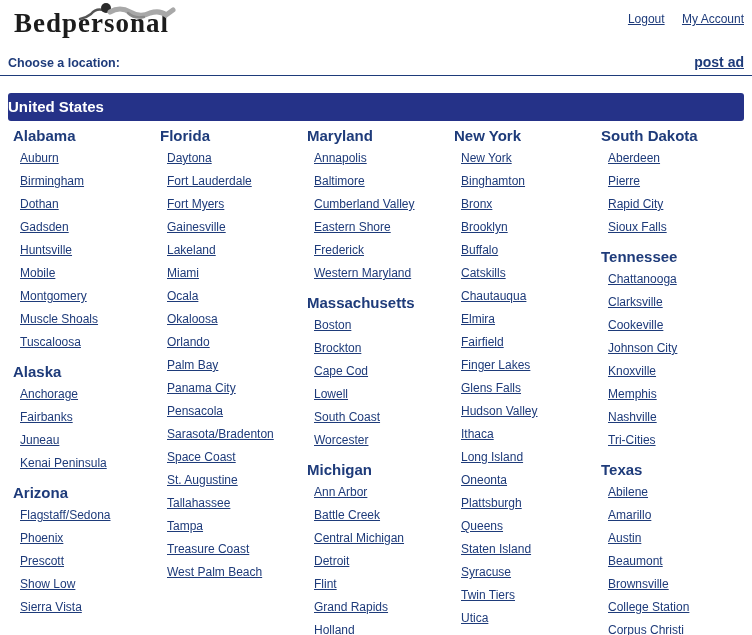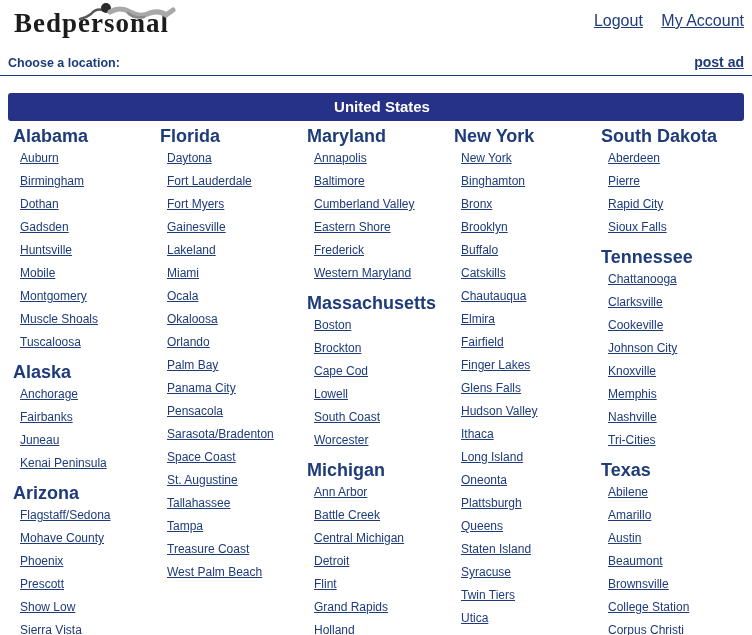--- a/index.html
+++ b/index.html
@@ -16,44 +16,44 @@
   a{color:var(--accent-navy);}
 
   
   .top-header{position:relative;height:46px;padding:6px 8px 0 8px;}
   .logo{
     position:absolute;left:14px;top:10px;display:inline-block;cursor:pointer;
     font-family:"Liberation Serif", serif;font-size:27px;font-weight:bold;
     color:var(--logo-ink);letter-spacing:1px;line-height:26px;text-decoration:none;
   }
   .logo-figure{position:absolute;left:62px;top:-11px;pointer-events:none;}
-  .top-nav{position:absolute;right:8px;top:12px;font-size:16px;}
+  .top-nav{position:absolute;right:8px;top:12px;font-size:12px;}
   .top-nav a{text-decoration:underline;margin-left:14px;}
 
   
   .toolbar{
     display:flex;justify-content:space-between;align-items:flex-end;
     padding:8px 8px 5px 8px;border-bottom:1px solid var(--accent-navy);
   }
   .choose-label{color:var(--accent-navy);font-weight:bold;font-size:12.5px;}
   .post-ad{color:var(--accent-navy);font-weight:bold;font-size:14px;text-decoration:underline;}
 
   
   .banner{
     margin:17px 8px 0 8px;height:28px;line-height:28px;
     background:var(--banner-bg);color:#ffffff;font-weight:bold;font-size:15px;
-    padding-left:12px;border-radius:3px;text-align:center;
+    border-radius:3px;
   }
 
   
   .states-grid{display:flex;padding-left:13px;margin-top:5px;}
   .col{width:147px;flex:0 0 147px;}
   .state-section{margin-bottom:9px;}
   .state-header{
-    color:var(--accent-navy);font-weight:bold;font-size:18px;line-height:20px;
+    color:var(--accent-navy);font-weight:bold;font-size:15px;line-height:20px;
   }
   .city-row{line-height:21px;padding-left:7px;}
   .city-link{font-size:12px;text-decoration:underline;cursor:pointer;}
 </style>
 </head>
 <body>
 
 <div class="top-header">
   <a class="logo">
     <span class="logo-figure">
@@ -98,21 +98,20 @@
       <div class="state-section">
         <div class="state-header">Alaska</div>
         <div class="city-row"><a class="city-link">Anchorage</a></div>
         <div class="city-row"><a class="city-link">Fairbanks</a></div>
         <div class="city-row"><a class="city-link">Juneau</a></div>
         <div class="city-row"><a class="city-link">Kenai Peninsula</a></div>
       </div>
       <div class="state-section">
         <div class="state-header">Arizona</div>
         <div class="city-row"><a class="city-link">Flagstaff/Sedona</a></div>
-        <div class="city-row"><a class="city-link">Mohave County</a></div>
         <div class="city-row"><a class="city-link">Phoenix</a></div>
         <div class="city-row"><a class="city-link">Prescott</a></div>
         <div class="city-row"><a class="city-link">Show Low</a></div>
         <div class="city-row"><a class="city-link">Sierra Vista</a></div>
       </div>
     </div>
     <div class="col">
       <div class="state-section">
         <div class="state-header">Florida</div>
         <div class="city-row"><a class="city-link">Daytona</a></div>

